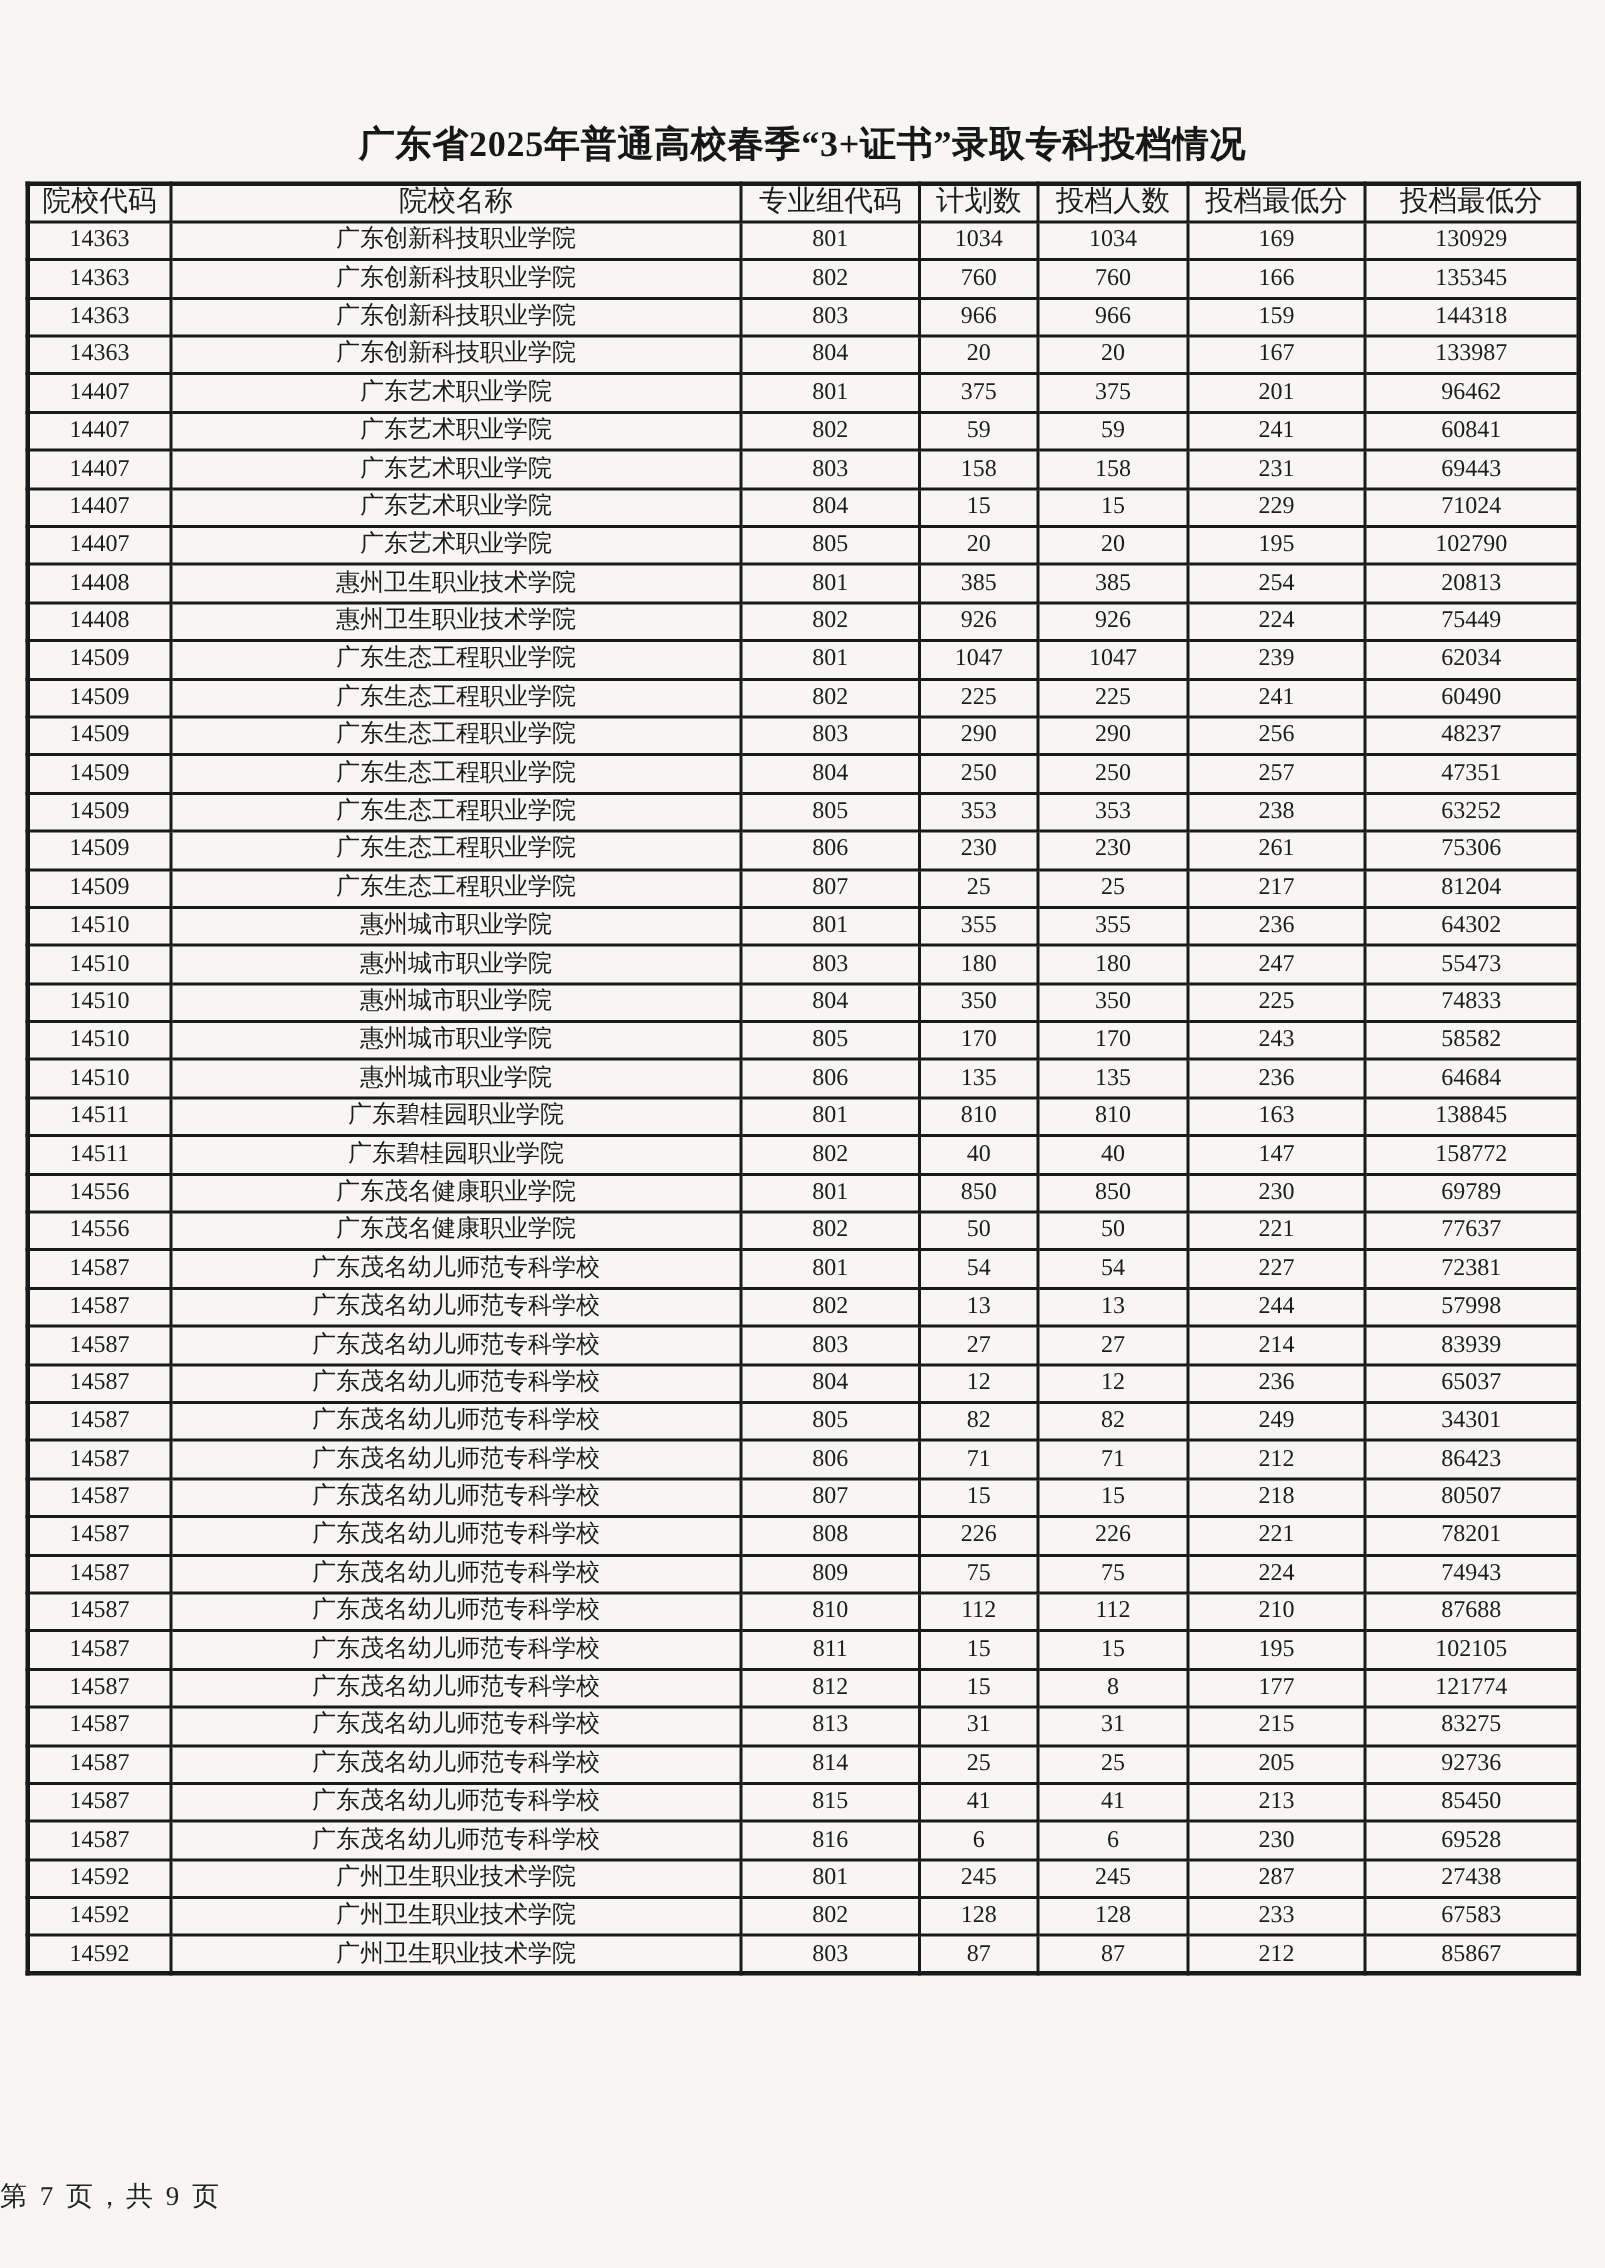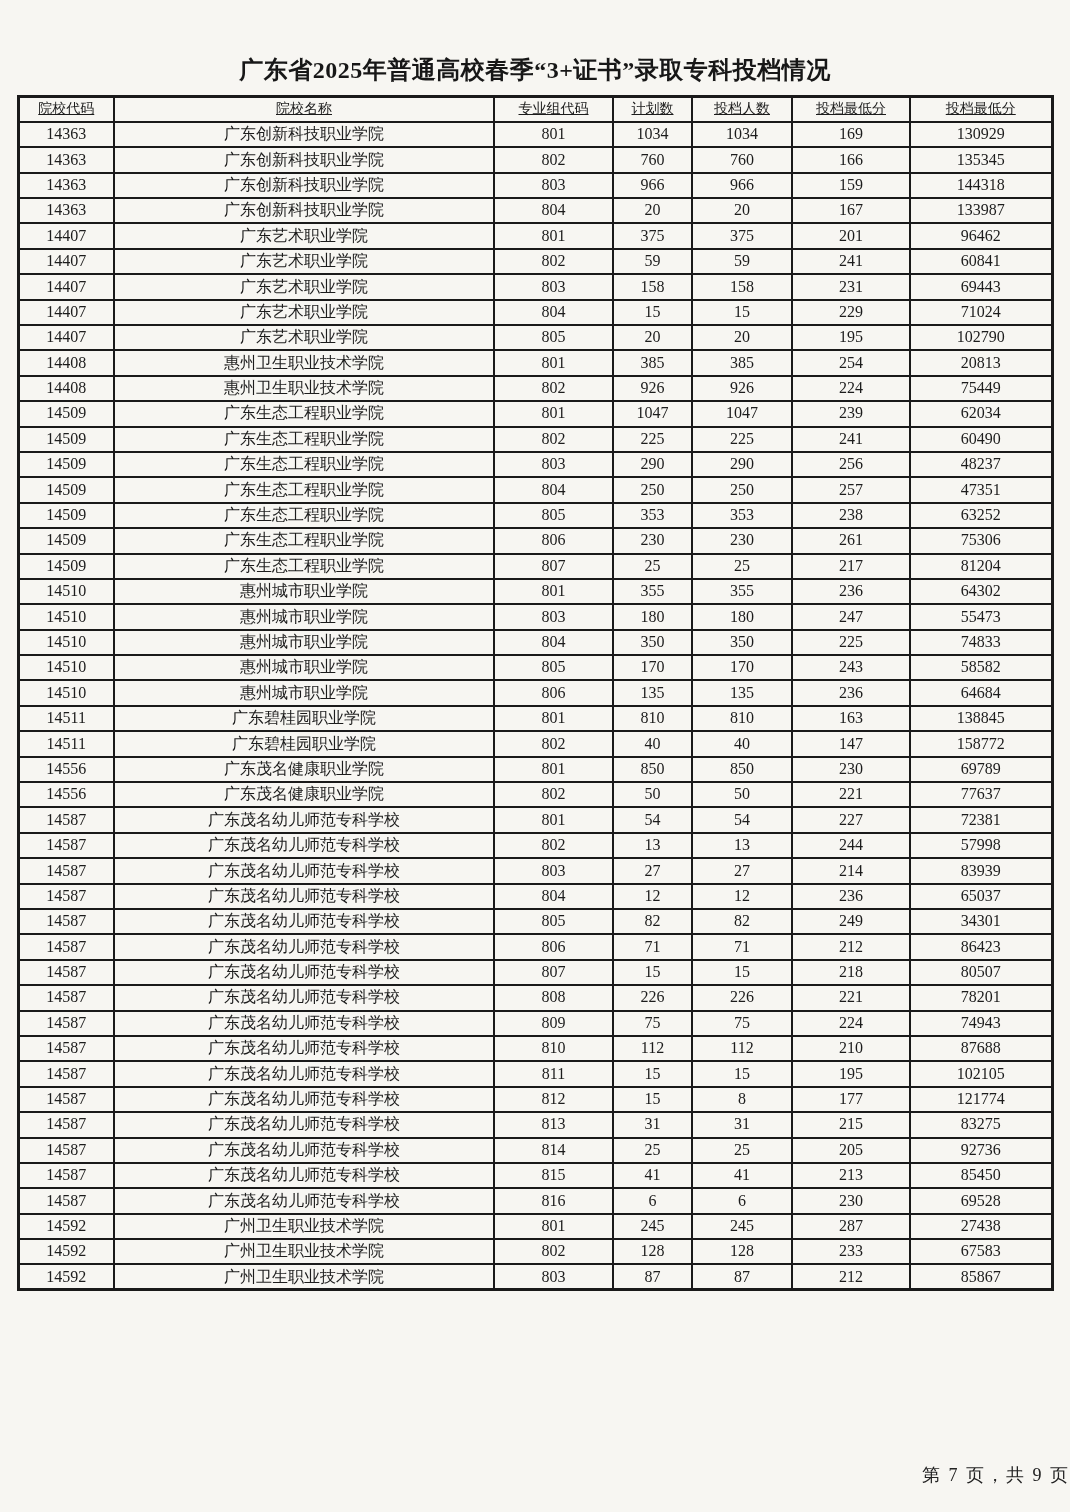--- a/index.html
+++ b/index.html
@@ -10,21 +10,21 @@
     font-family: "Liberation Serif", "DejaVu Serif", serif;
     color: #1c1c1c;
   }
   .page {
     position: relative;
     width: 1070px; height: 1512px;
     overflow: hidden;
   }
   .title {
     margin: 0;
-    padding-top: 54px;
+    padding-top: 80px;
     text-align: center;
     font-size: 24px;
     font-weight: bold;
     letter-spacing: 0.5px;
     color: #171717;
   }
   table.admission {
     border-collapse: collapse;
     table-layout: fixed;
     margin: 9px auto 0 auto;
@@ -36,33 +36,33 @@
     text-align: center;
     vertical-align: middle;
     font-weight: normal;
     font-size: 16px;
     height: 25.4px;
     padding: 0 2px;
     line-height: 1.05;
     white-space: nowrap;
     overflow: hidden;
   }
-  table.admission th { font-size: 14px; text-decoration: underline; }
+  table.admission th { font-size: 19px; }
   .col-code   { width: 96px;  }
   .col-name   { width: 380px; }
   .col-group  { width: 119px; }
   .col-plan   { width: 79px;  }
   .col-num    { width: 100px; }
   .col-score  { width: 118px; }
   .col-rank   { width: 142px; }
   .footer {
     position: absolute;
     left: 0; right: 0;
-    bottom: 25px;
-    text-align: right;
+    bottom: 36px;
+    text-align: left;
     font-size: 18px;
     color: #222;
     letter-spacing: 2px;
   }
 </style>
 </head>
 <body>
 
 <div class="page">
   <h1 class="title">广东省2025年普通高校春季“3+证书”录取专科投档情况</h1>

